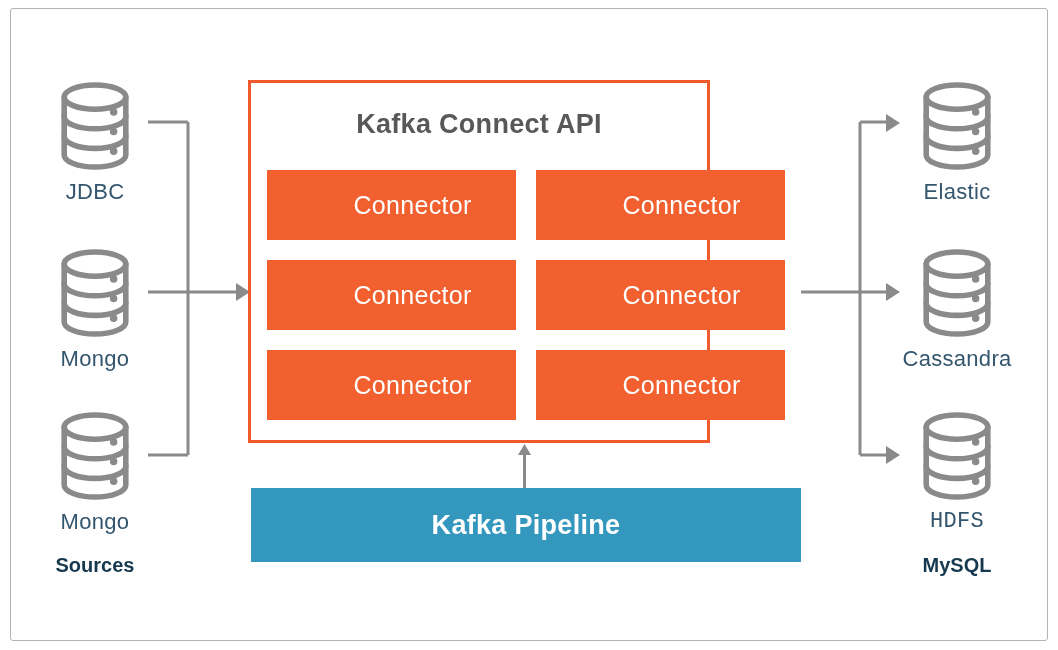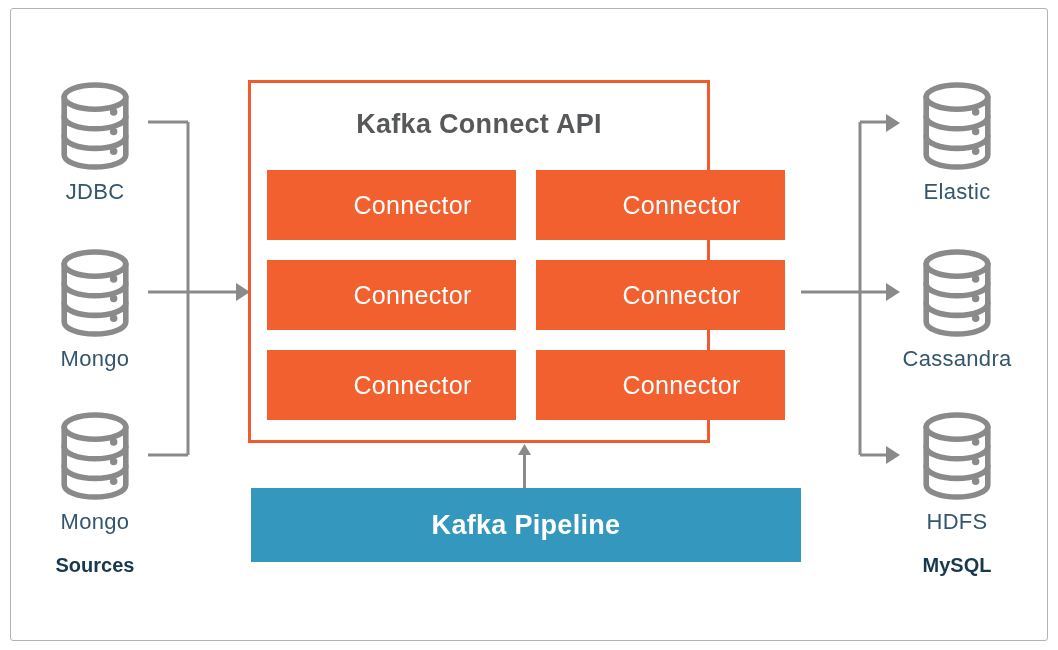--- a/index.html
+++ b/index.html
@@ -200,21 +200,21 @@
     <div class="db-label">Elastic</div>
   </div>
 
   <div class="db-node" style="left:897px; top:248px;">
     <svg class="db-icon" viewBox="0 0 90 96" width="84" height="90">
         <use href="#db-cyl"></use>
       </svg>
     <div class="db-label">Cassandra</div>
   </div>
 
-  <div class="db-node" style="left:897px; top:411px;">
+  <div class="db-node" style="left:897px; top:411px;font-family:Liberation Mono, monospace;">
     <svg class="db-icon" viewBox="0 0 90 96" width="84" height="90">
         <use href="#db-cyl"></use>
       </svg>
     <div class="db-label">HDFS</div>
   </div>
 
   <div class="group-heading" style="left:877px; top:554px;">MySQL</div>
 
 </div>
 

